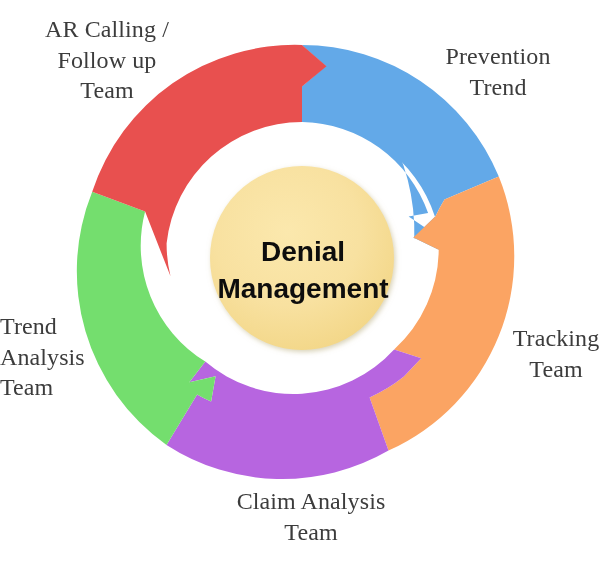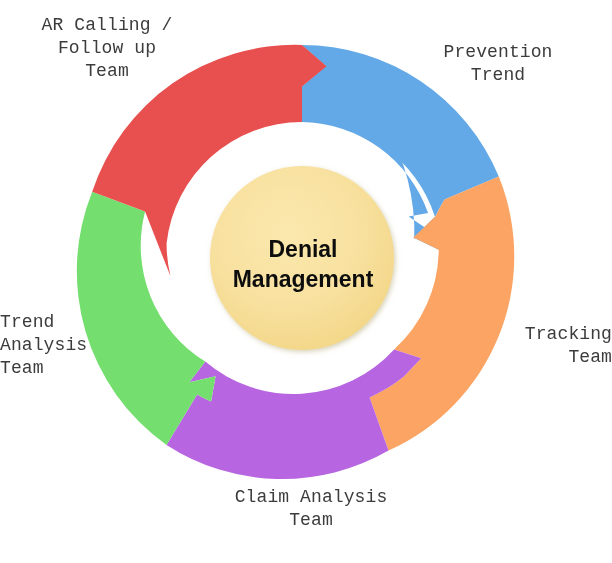--- a/index.html
+++ b/index.html
@@ -23,64 +23,64 @@
     position: absolute;
     left: 0;
     top: 0;
     width: 612px;
     height: 563px;
     display: block;
   }
   .seg-label {
     position: absolute;
     color: #3c3c3c;
-    font-size: 18px;
+    font-size: 24px;
     line-height: 1.28;
-    font-family: Liberation Mono, monospace;
+    font-family: Liberation Serif, serif;
     white-space: pre-line;
     letter-spacing: 0.1px;
   }
   .lbl-ar {
     left: 14px;
     top: 14px;
     width: 186px;
     text-align: center;
   }
   .lbl-prevention {
     left: 404px;
     top: 41px;
     width: 188px;
     text-align: center;
   }
   .lbl-tracking {
     left: 500px;
     top: 323px;
     width: 112px;
-    text-align: right;
+    text-align: center;
   }
   .lbl-claim {
     left: 200px;
     top: 486px;
     width: 222px;
     text-align: center;
   }
   .lbl-trend {
     left: 0px;
     top: 311px;
     width: 104px;
     text-align: left;
   }
   #center-label {
     position: absolute;
     left: 203px;
     top: 234px;
     width: 200px;
     text-align: center;
     color: #0d0d0d;
-    font-size: 23px;
+    font-size: 28px;
     font-weight: bold;
     line-height: 1.32;
     font-family: "Liberation Sans", sans-serif;
     white-space: pre-line;
     pointer-events: none;
   }
 </style>
 </head>
 <body>
 

